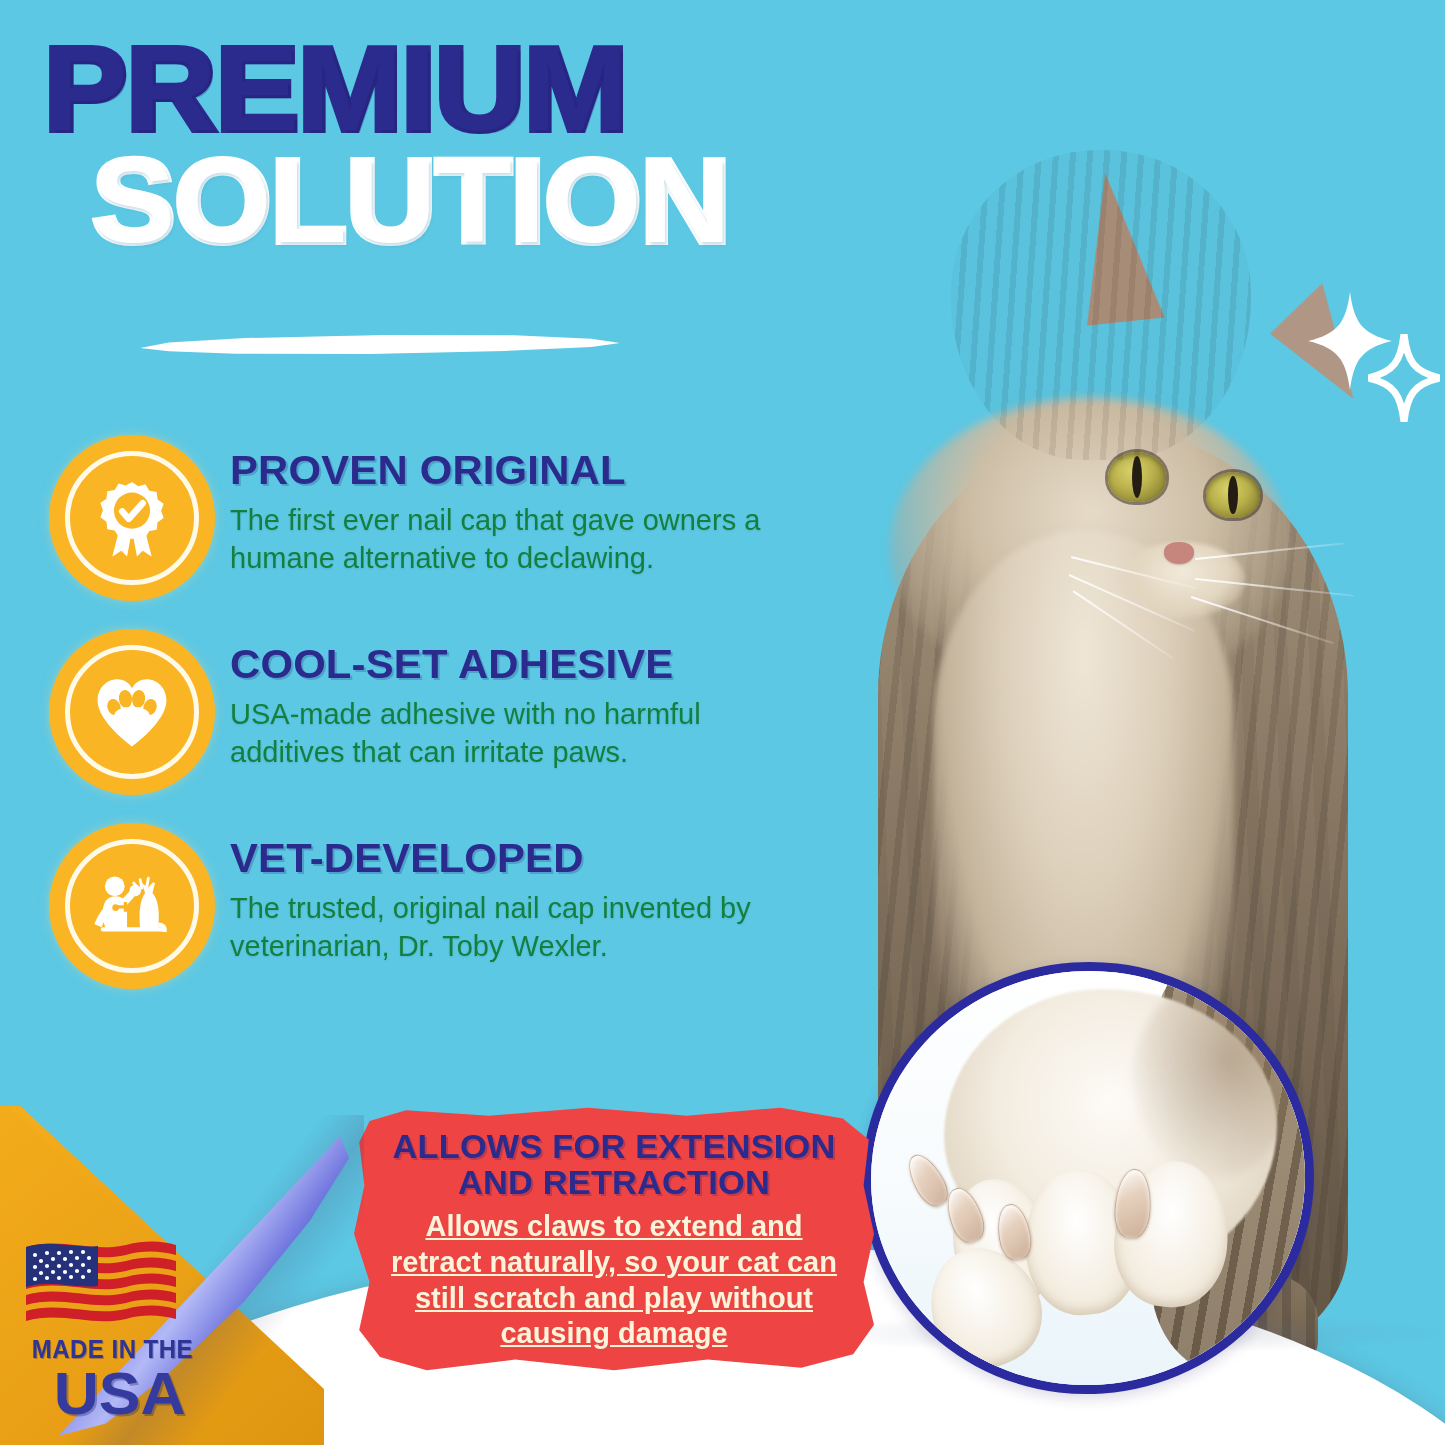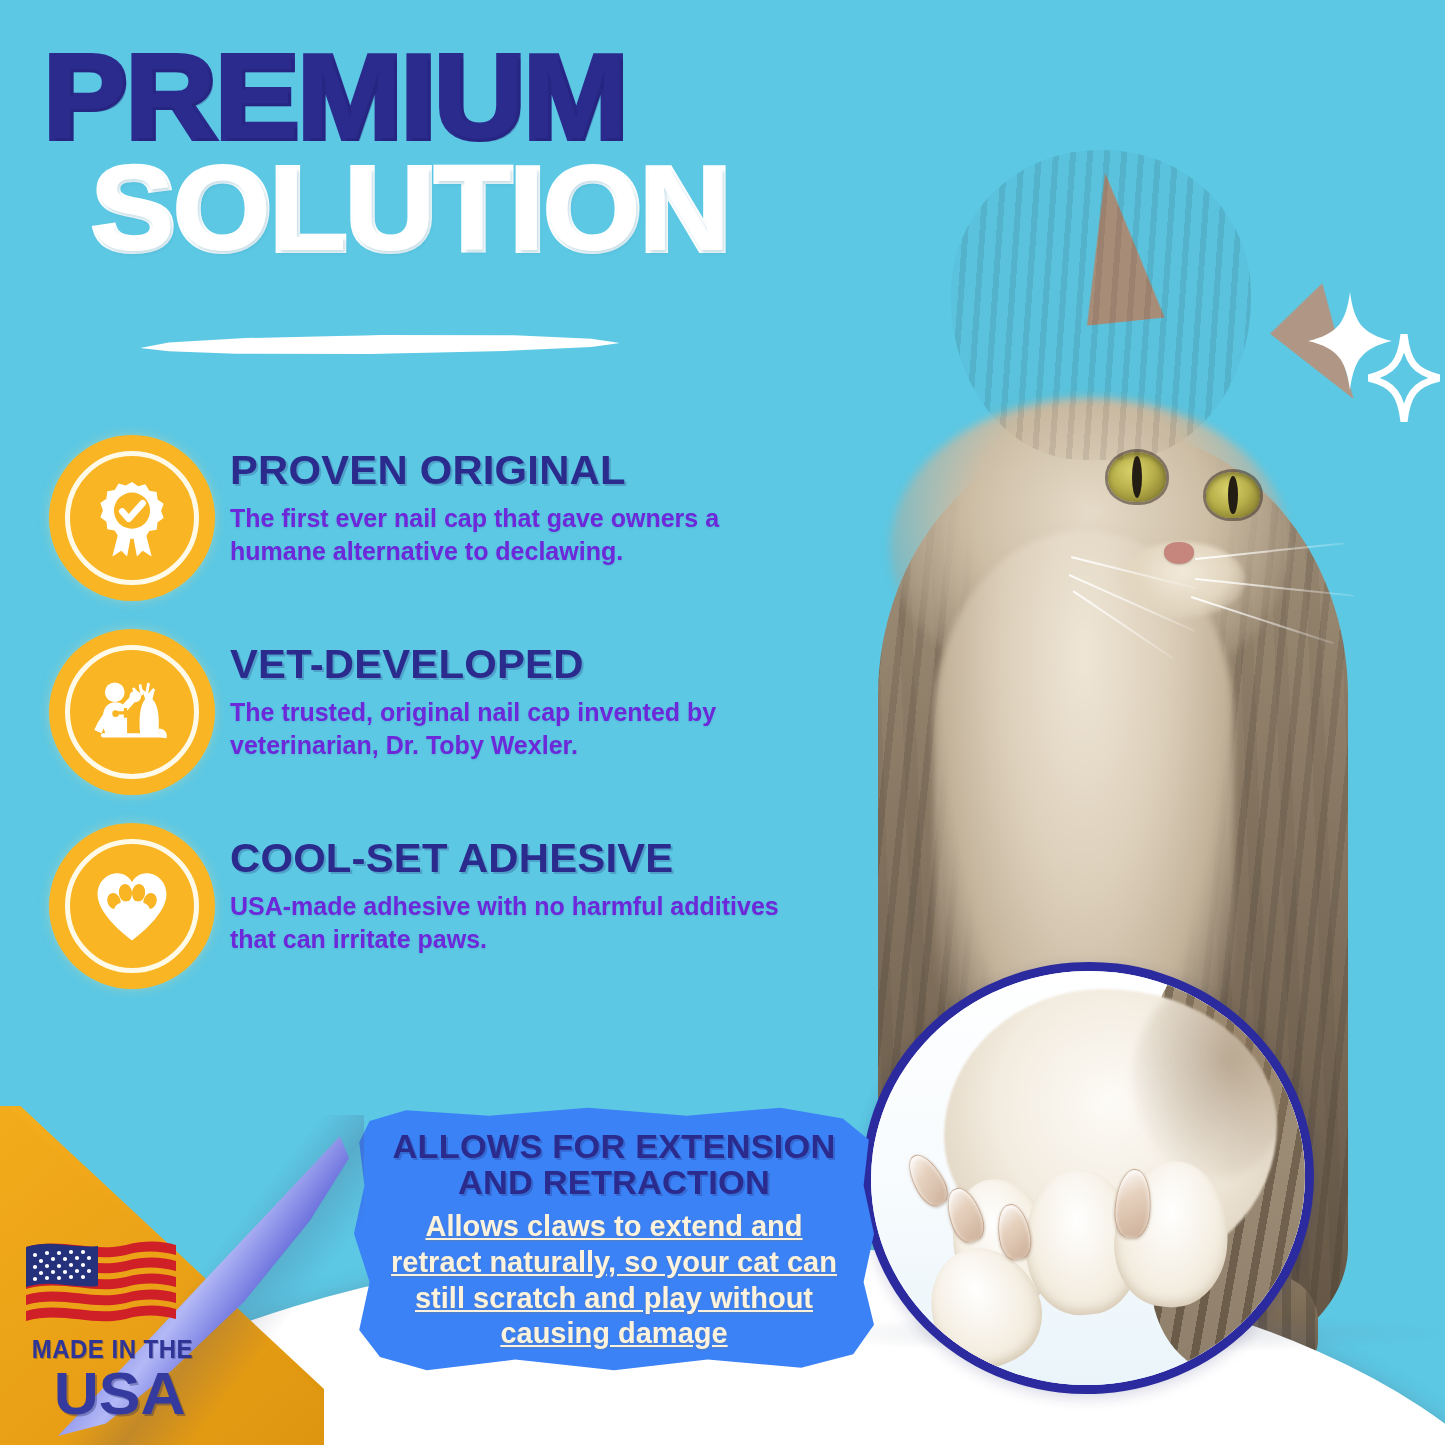--- a/index.html
+++ b/index.html
@@ -134,21 +134,21 @@
     background:repeating-linear-gradient(90deg, rgba(60,50,38,.25) 0 9px, rgba(210,196,174,.18) 9px 24px);
     mix-blend-mode:multiply;
   }
 
   
   .sparkle { position:absolute; }
   .sparkle svg { display:block; }
 
   
   .headline {
-    position:absolute; left:44px; top:44px; width:790px;
+    position:absolute; left:44px; top:36px; width:790px;
   }
   .hl-line {
     font-family:"Liberation Sans", sans-serif;
     font-weight:bold;
     letter-spacing:-1px;
     line-height:.90;
     transform:scaleX(1.06);
     transform-origin:left center;
   }
   .hl-premium {
@@ -196,29 +196,29 @@
   .f-icon svg { position:relative; width:82px; height:82px; }
   .f-text { padding-top:8px; }
   .f-title {
     font-size:41px; font-weight:bold; color:#2b2a8d;
     letter-spacing:.2px; line-height:1;
     transform:scaleX(1.02); transform-origin:left center;
     text-shadow:2px 2px 0 rgba(30,28,105,.22);
     margin-bottom:11px;
   }
   .f-desc {
-    font-size:25px; color:#6d28d9; font-weight:bold;
+    font-size:29px; color:#15803d; font-weight:normal;
     line-height:1.30; max-width:590px;
     text-shadow:0 1px 2px rgba(40,120,150,.22);
   }
 
   
   .callout {
     position:absolute; left:354px; top:1105px; width:520px; height:268px;
-    background:#3b82f6;
+    background:#ef4444;
     border-radius:34px 40px 34px 40px;
     clip-path:polygon(
       3% 6%, 10% 2%, 26% 4%, 45% 1%, 64% 4%, 82% 1%, 94% 5%, 99% 13%,
       98% 30%, 100% 48%, 98% 66%, 100% 82%, 96% 93%, 86% 98%,
       68% 95%, 50% 99%, 31% 95%, 14% 99%, 5% 94%, 1% 84%,
       3% 66%, 0% 48%, 2% 30%, 1% 14%);
     padding:24px 26px 18px 26px;
     text-align:center;
     z-index:6;
   }
@@ -415,53 +415,53 @@
       </div>
       <div class="f-text">
         <div class="f-title">PROVEN ORIGINAL</div>
         <div class="f-desc">The first ever nail cap that gave owners a humane alternative to declawing.</div>
       </div>
     </div>
 
     <div class="feature">
       <div class="f-icon">
         <svg viewBox="0 0 100 100" aria-hidden="true">
+          <path d="M50 92 C50 92 8 62 8 36 C8 20 20 10 32 10 C41 10 47 15 50 21 C53 15 59 10 68 10 C80 10 92 20 92 36 C92 62 50 92 50 92 Z" fill="#ffffff"></path>
+          <ellipse cx="28" cy="44" rx="8" ry="10" fill="#f9b523" transform="rotate(-18 28 44)"></ellipse>
+          <ellipse cx="42" cy="34" rx="8" ry="11" fill="#f9b523" transform="rotate(-7 42 34)"></ellipse>
+          <ellipse cx="58" cy="34" rx="8" ry="11" fill="#f9b523" transform="rotate(7 58 34)"></ellipse>
+          <ellipse cx="72" cy="44" rx="8" ry="10" fill="#f9b523" transform="rotate(18 72 44)"></ellipse>
+          <path d="M50 84 C50 84 28 66 28 56 C28 48 37 44 50 44 C63 44 72 48 72 56 C72 66 50 84 50 84 Z" fill="#ffffff"></path>
+        </svg>
+      </div>
+      <div class="f-text">
+        <div class="f-title">COOL-SET ADHESIVE</div>
+        <div class="f-desc">USA-made adhesive with no harmful additives that can irritate paws.</div>
+      </div>
+    </div>
+
+    <div class="feature">
+      <div class="f-icon">
+        <svg viewBox="0 0 100 100" aria-hidden="true">
           <circle cx="29" cy="26" r="12" fill="#ffffff"></circle>
           <path d="M14 60 C14 44 21 38 30 38 C37 38 42 42 44 47 L44 78 L18 78 C16 72 14 66 14 60 Z" fill="#ffffff"></path>
           <path d="M4 72 C10 58 16 50 24 46 L29 54 C22 58 17 65 13 76 Z" fill="#ffffff"></path>
           <path d="M33 47 L50 29 L56 35 L40 53 Z" fill="#ffffff"></path>
           <circle cx="54" cy="31" r="7" fill="#ffffff"></circle>
           <circle cx="30" cy="52" r="4" fill="#f9b523"></circle>
           <path d="M35 45 h7 v-4 h4 v4 h7 v4 h-7 v4 h-4 v-4 h-7 z" fill="#f9b523" transform="translate(-2,4)"></path>
           <path d="M60 18 L62 28 M70 16 L68 27 M76 23 L70 30 M52 22 L58 29" stroke="#ffffff" stroke-width="3.5" stroke-linecap="round"></path>
           <path d="M66 34 L62 22 L70 28 L78 22 L75 34 C82 42 84 56 82 78 L60 78 C58 56 60 42 66 34 Z" fill="#ffffff"></path>
           <path d="M82 70 C90 70 94 76 92 82 L86 81 C87 77 85 75 82 76 Z" fill="#ffffff"></path>
           <rect x="12" y="76" width="78" height="5" rx="2.5" fill="#ffffff"></rect>
         </svg>
       </div>
       <div class="f-text">
         <div class="f-title">VET-DEVELOPED</div>
         <div class="f-desc">The trusted, original nail cap invented by veterinarian, Dr. Toby Wexler.</div>
-      </div>
-    </div>
-
-    <div class="feature">
-      <div class="f-icon">
-        <svg viewBox="0 0 100 100" aria-hidden="true">
-          <path d="M50 92 C50 92 8 62 8 36 C8 20 20 10 32 10 C41 10 47 15 50 21 C53 15 59 10 68 10 C80 10 92 20 92 36 C92 62 50 92 50 92 Z" fill="#ffffff"></path>
-          <ellipse cx="28" cy="44" rx="8" ry="10" fill="#f9b523" transform="rotate(-18 28 44)"></ellipse>
-          <ellipse cx="42" cy="34" rx="8" ry="11" fill="#f9b523" transform="rotate(-7 42 34)"></ellipse>
-          <ellipse cx="58" cy="34" rx="8" ry="11" fill="#f9b523" transform="rotate(7 58 34)"></ellipse>
-          <ellipse cx="72" cy="44" rx="8" ry="10" fill="#f9b523" transform="rotate(18 72 44)"></ellipse>
-          <path d="M50 84 C50 84 28 66 28 56 C28 48 37 44 50 44 C63 44 72 48 72 56 C72 66 50 84 50 84 Z" fill="#ffffff"></path>
-        </svg>
-      </div>
-      <div class="f-text">
-        <div class="f-title">COOL-SET ADHESIVE</div>
-        <div class="f-desc">USA-made adhesive with no harmful additives that can irritate paws.</div>
       </div>
     </div>
 
   </div>
 
   <div class="white-base"></div>
 
   <div class="callout">
     <div class="callout-title">ALLOWS FOR EXTENSION AND RETRACTION</div>
     <div class="callout-body">Allows claws to extend and retract naturally, so your cat can still scratch and play without causing damage</div>

